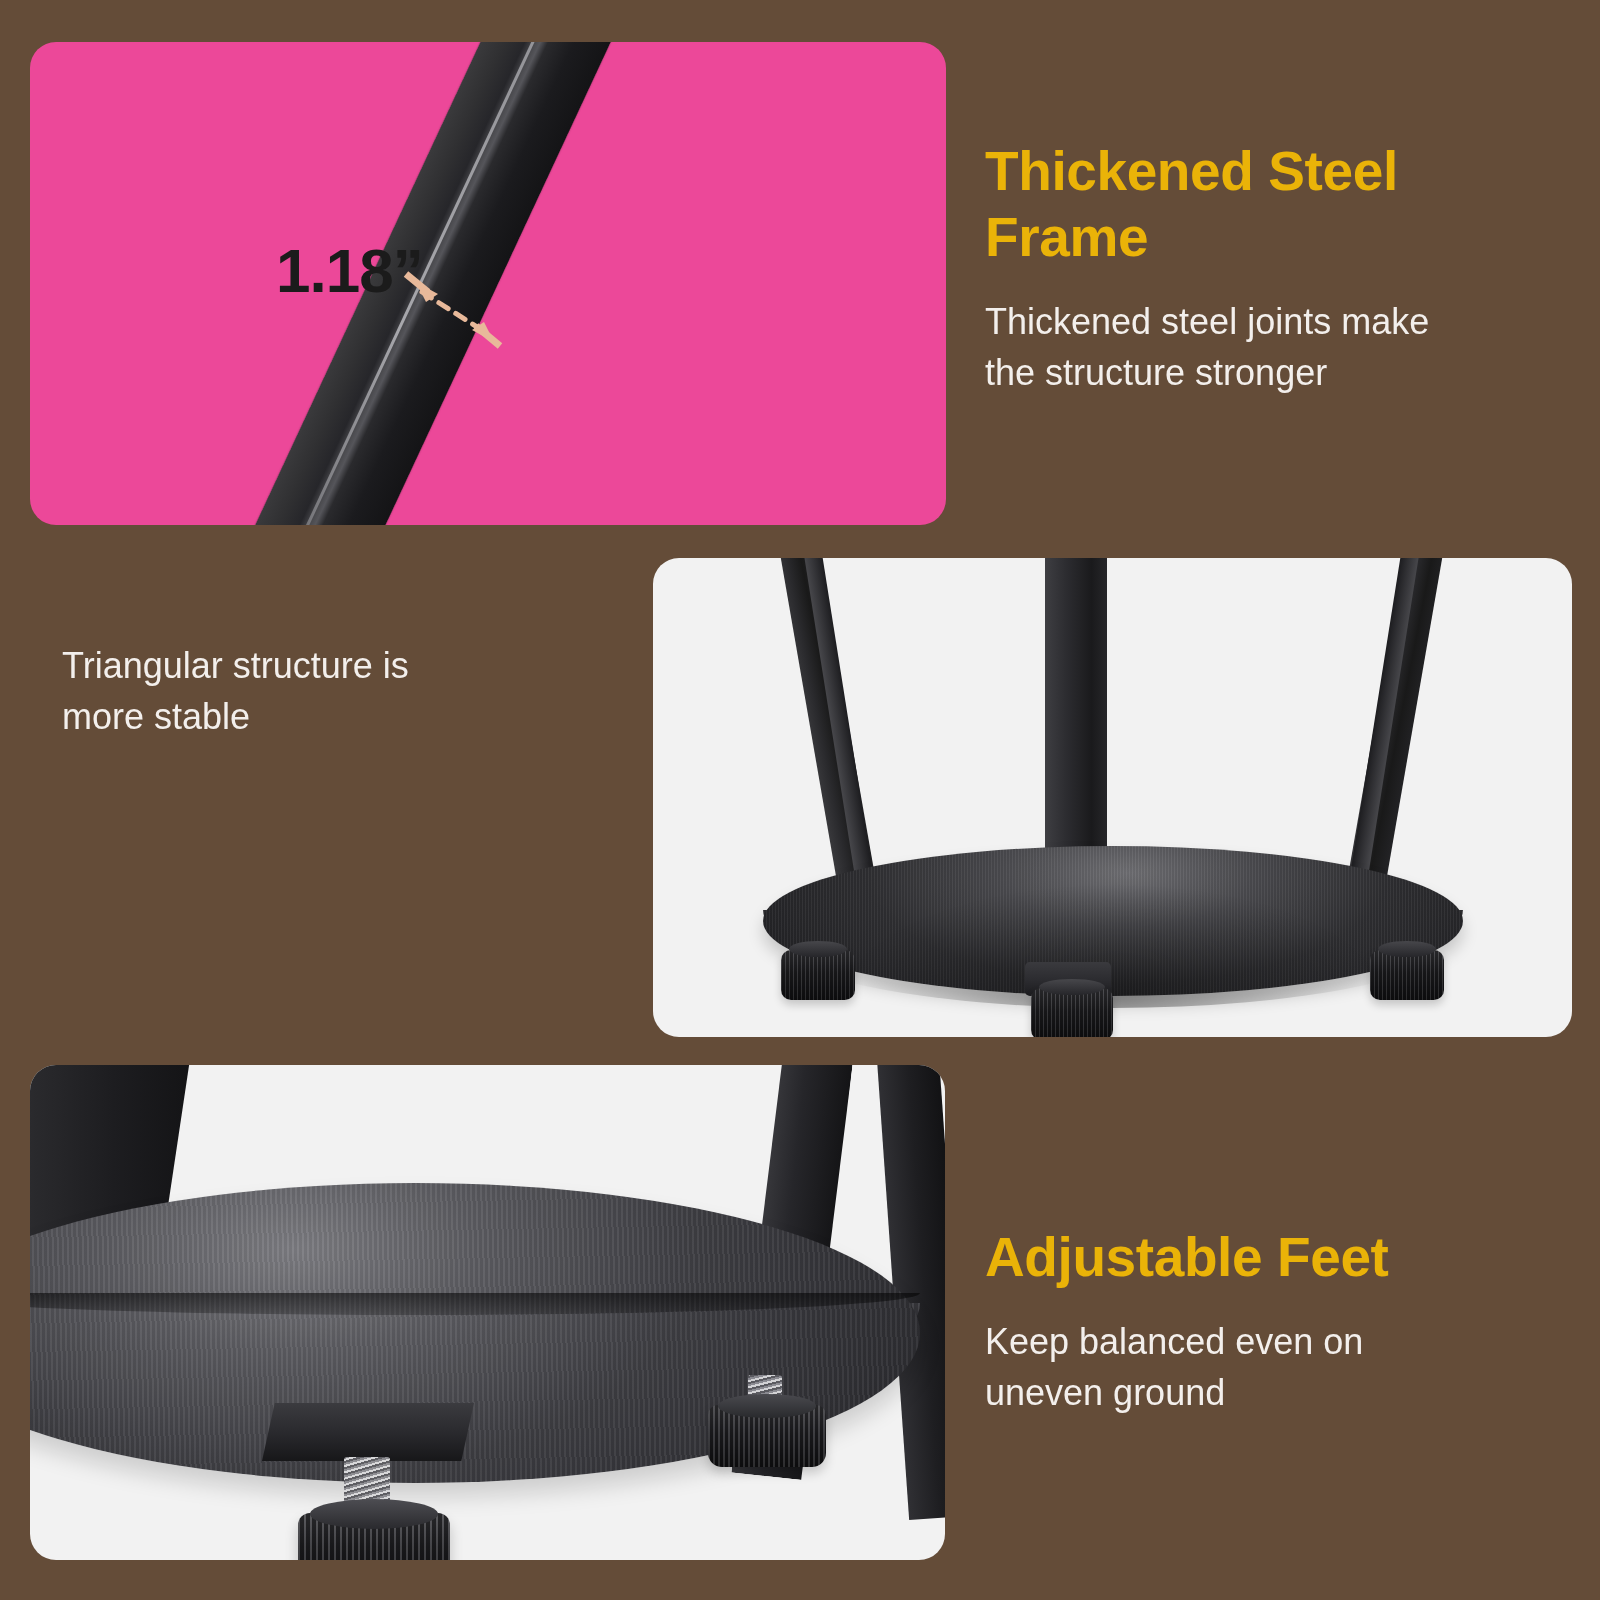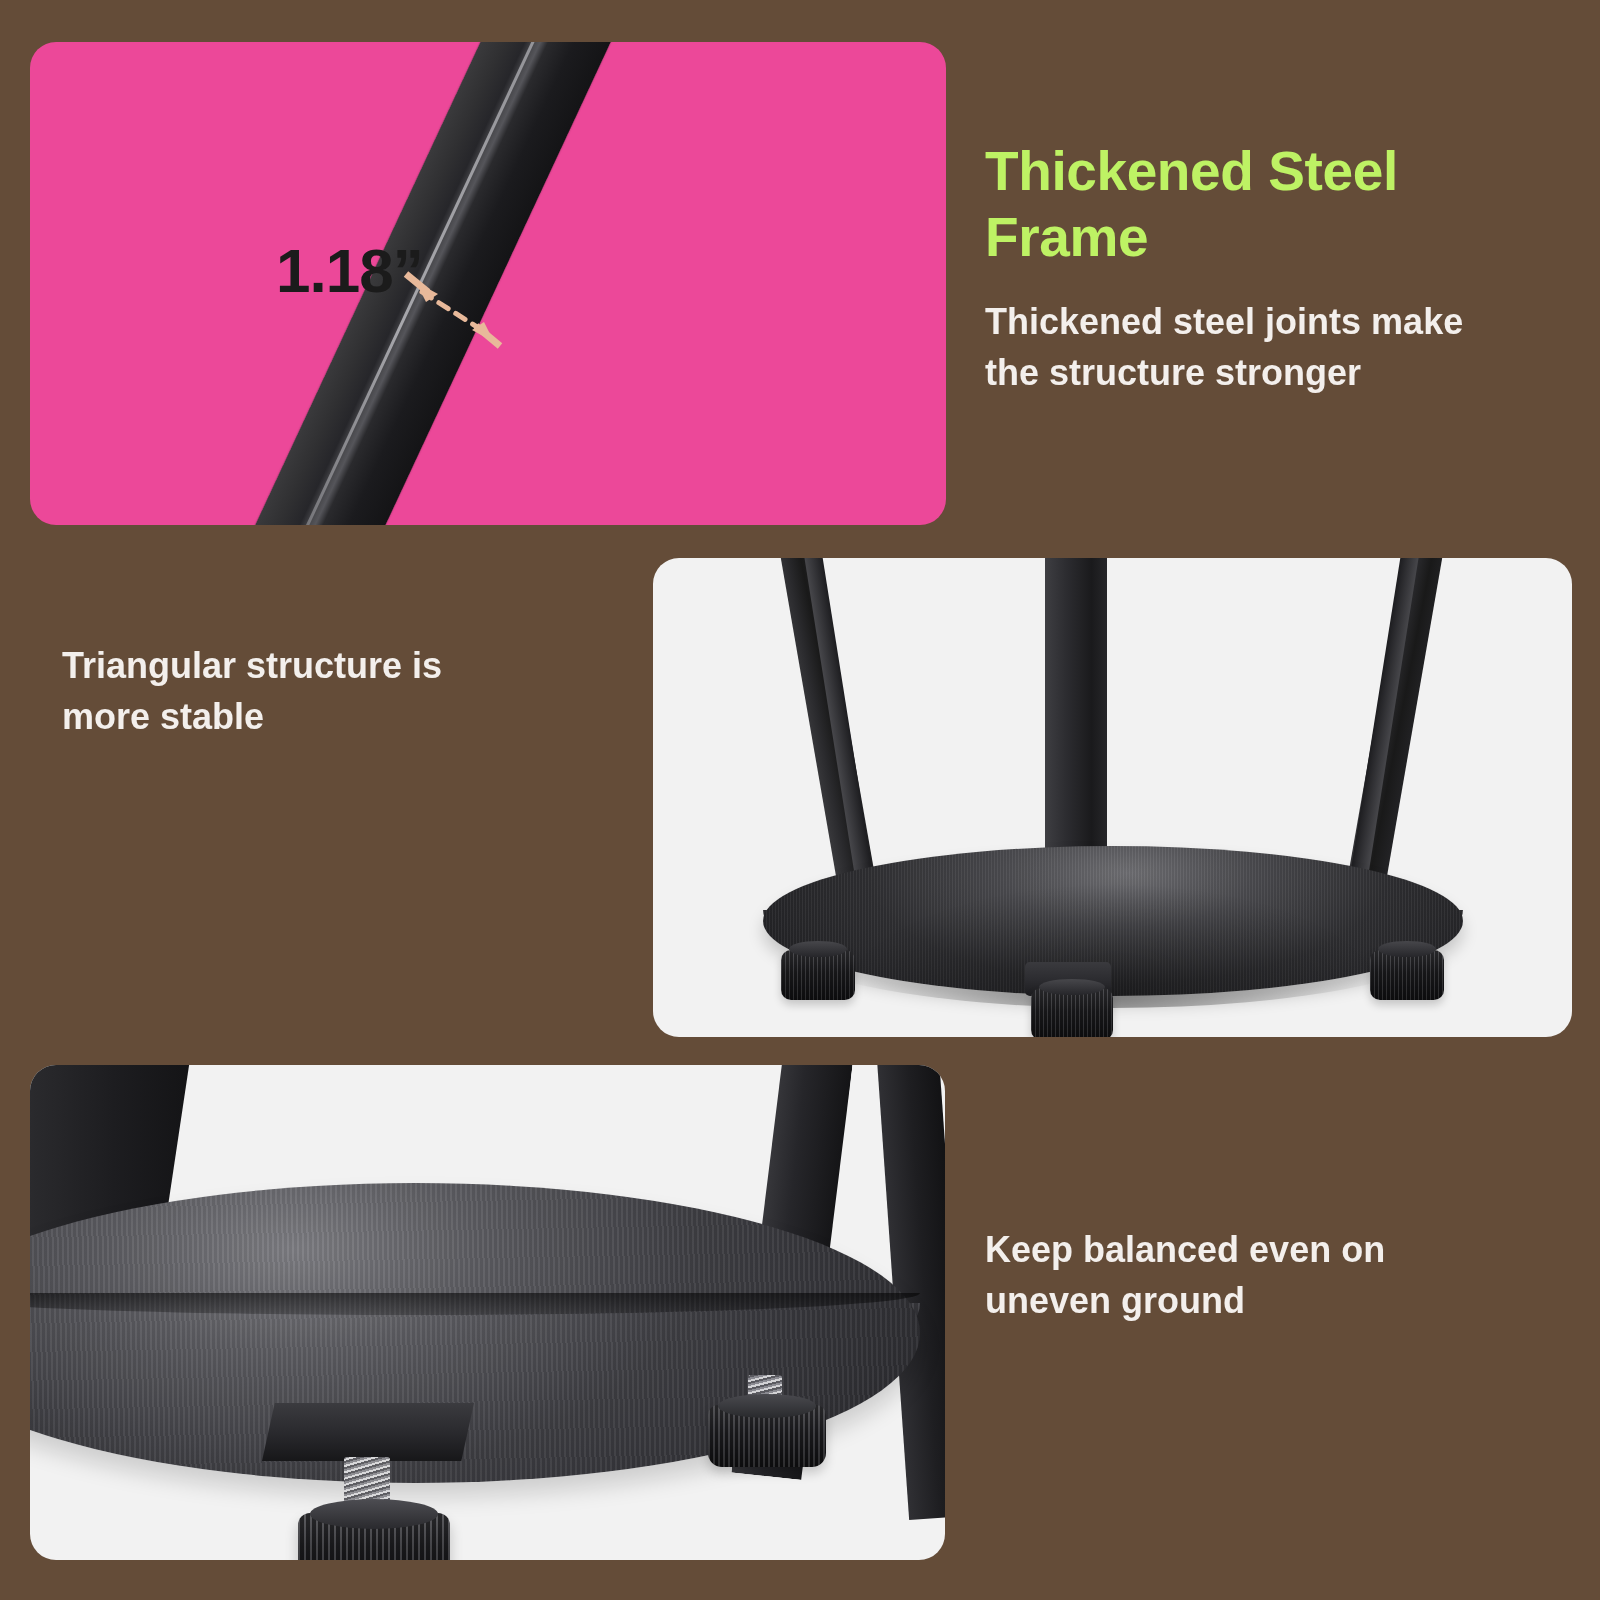--- a/index.html
+++ b/index.html
@@ -20,31 +20,31 @@
   .panel {
     position: absolute;
     background: #F2F2F2;
     border-radius: 26px;
     overflow: hidden;
   }
 
   
   .textblock { position: absolute; }
   .feat-title {
-    color: #bef264;
+    color: #eab308;
     font-weight: bold;
     font-size: 55px;
     line-height: 1.20;
     letter-spacing: -0.4px;
     margin: 0 0 26px 0;
     white-space: pre-line;
   }
   .feat-desc {
     color: #F3EFEC;
-    font-weight: bold;
+    font-weight: normal;
     font-size: 36px;
     line-height: 1.42;
     margin: 0;
     white-space: pre-line;
   }
 
   
   #panel-steel { left: 30px; top: 42px; width: 916px; height: 483px; }
 
   .steel-bar-wrap {
@@ -403,17 +403,18 @@
       <div class="bracket"></div>
       <div class="screw"></div>
       <div class="knob"></div>
 
       <div class="screw-rear"></div>
       <div class="knob-rear"></div>
     </div>
   </div>
 
   <div class="textblock" id="text-feet">
+    <h2 class="feat-title">Adjustable Feet</h2>
     <p class="feat-desc">Keep balanced even on
 uneven ground</p>
   </div>
 
 </div>
 
 </body></html>

